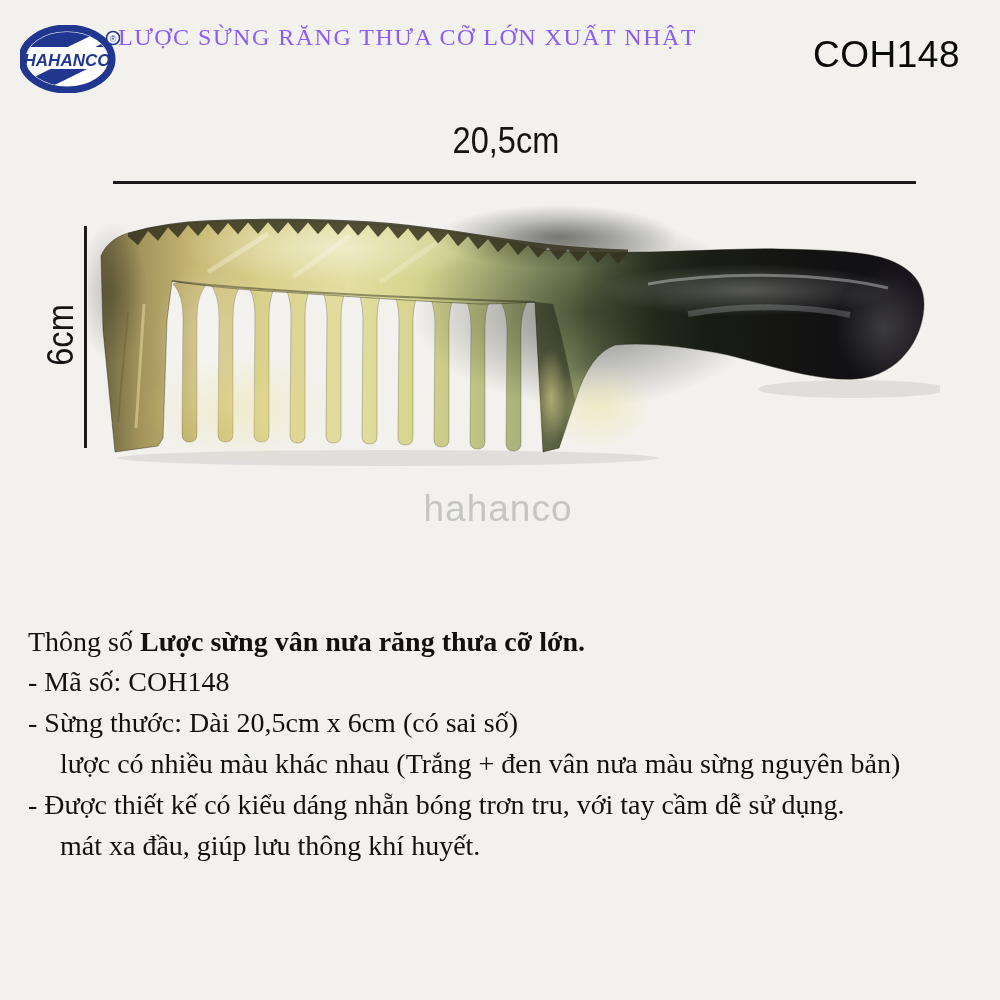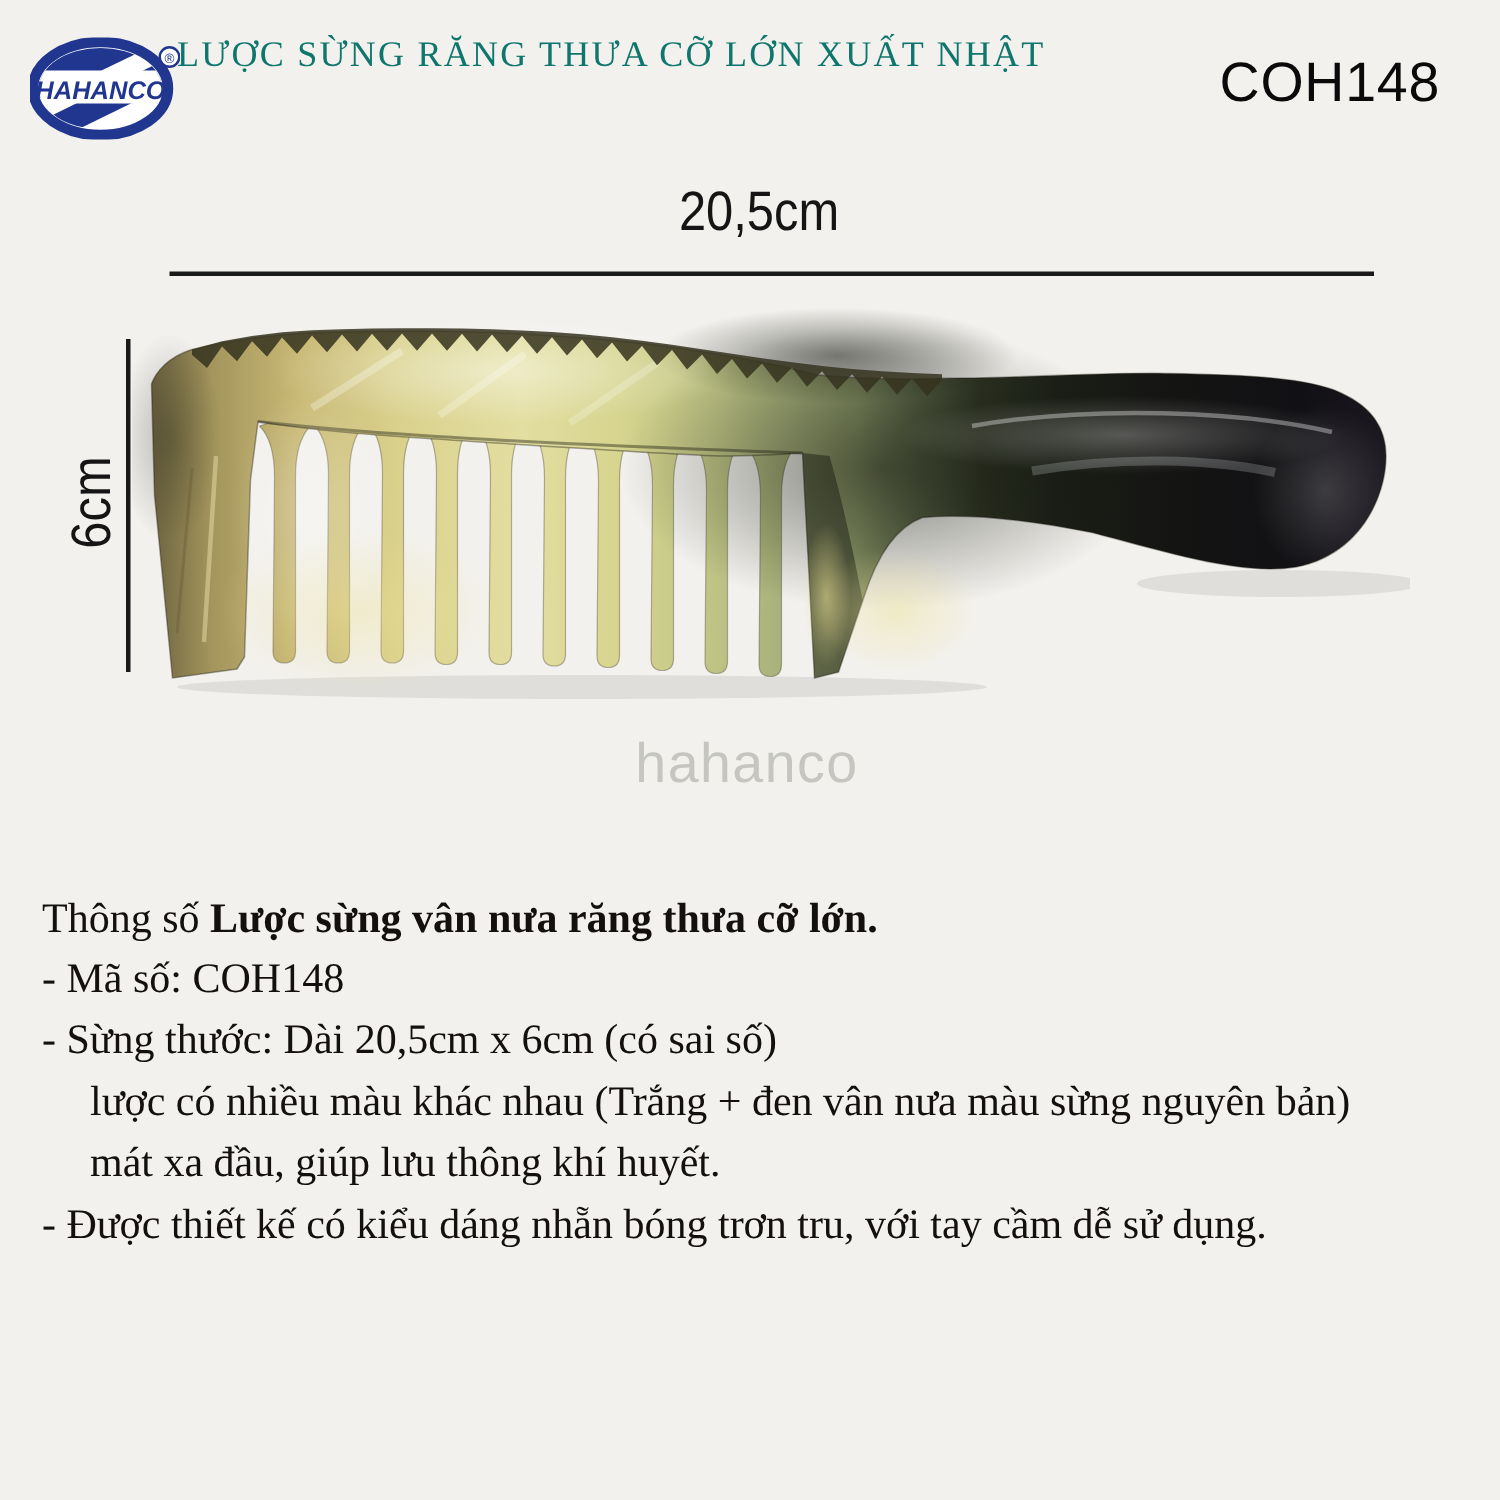--- a/index.html
+++ b/index.html
@@ -3,39 +3,39 @@
 <meta charset="utf-8">
 <style>
   html,body{margin:0;padding:0;}
   body{width:1000px;height:1000px;position:relative;overflow:hidden;
        background:#f2f1ed;font-family:"Liberation Sans",sans-serif;color:#161210;}
   .abs{position:absolute;}
 
   
   .logo-wrap{left:20px;top:25px;width:100px;height:68px;}
   .brand-title{left:118px;top:24px;font-family:"Liberation Serif",serif;
-      font-size:24px;letter-spacing:1.5px;color:#0f766e;white-space:nowrap;}
+      font-size:24px;letter-spacing:1.5px;color:#8b5cf6;white-space:nowrap;}
   .product-code{right:40px;top:34px;font-size:37px;font-weight:normal;color:#0a0a0a;
       letter-spacing:0.5px;}
 
   
   .dim-label{font-size:37px;color:#151515;transform-origin:center;white-space:nowrap;}
   .dim-length{left:406px;top:120px;width:200px;text-align:center;transform:scaleX(.88);}
   .dim-height{left:61px;top:335px;transform:translate(-50%,-50%) rotate(-90deg) scaleX(.88);}
   .h-line{left:113px;top:181px;width:803px;height:3px;background:#1a1a1a;}
   .v-line{left:84px;top:226px;width:3px;height:222px;background:#1a1a1a;}
 
   
   .watermark{left:348px;top:488px;width:300px;text-align:center;font-size:37px;
       color:#c6c6c1;letter-spacing:1px;}
 
   
   .specs{left:28px;top:594px;width:960px;font-family:"Liberation Serif",serif;
       font-size:28px;color:#14100e;}
-  .specs .heading{line-height:38px;white-space:nowrap;}
+  .specs .heading{line-height:38px;white-space:nowrap;margin-top:29px;}
   .specs .heading b{font-weight:bold;}
   .spec-line{line-height:41px;white-space:nowrap;}
   .spec-line.indent{padding-left:32px;}
 
   svg text{font-family:"Liberation Sans",sans-serif;}
 </style>
 </head>
 <body>
 
 <div class="abs logo-wrap">
@@ -164,15 +164,15 @@
 
 <div class="abs watermark">hahanco</div>
 
 <div class="abs specs">
   <div class="heading">
     <span>Thông số </span><b>Lược sừng vân nưa răng thưa cỡ lớn.</b>
   </div>
   <div class="spec-line">- Mã số: COH148</div>
   <div class="spec-line">- Sừng thước: Dài 20,5cm x 6cm (có sai số)</div>
   <div class="spec-line indent">lược có nhiều màu khác nhau (Trắng + đen vân nưa màu sừng nguyên bản)</div>
+  <div class="spec-line">- Được thiết kế có kiểu dáng nhẵn bóng trơn tru, với tay cầm dễ sử dụng.</div>
   <div class="spec-line indent">mát xa đầu, giúp lưu thông khí huyết.</div>
-  <div class="spec-line">- Được thiết kế có kiểu dáng nhẵn bóng trơn tru, với tay cầm dễ sử dụng.</div>
 </div>
 
 </body></html>

